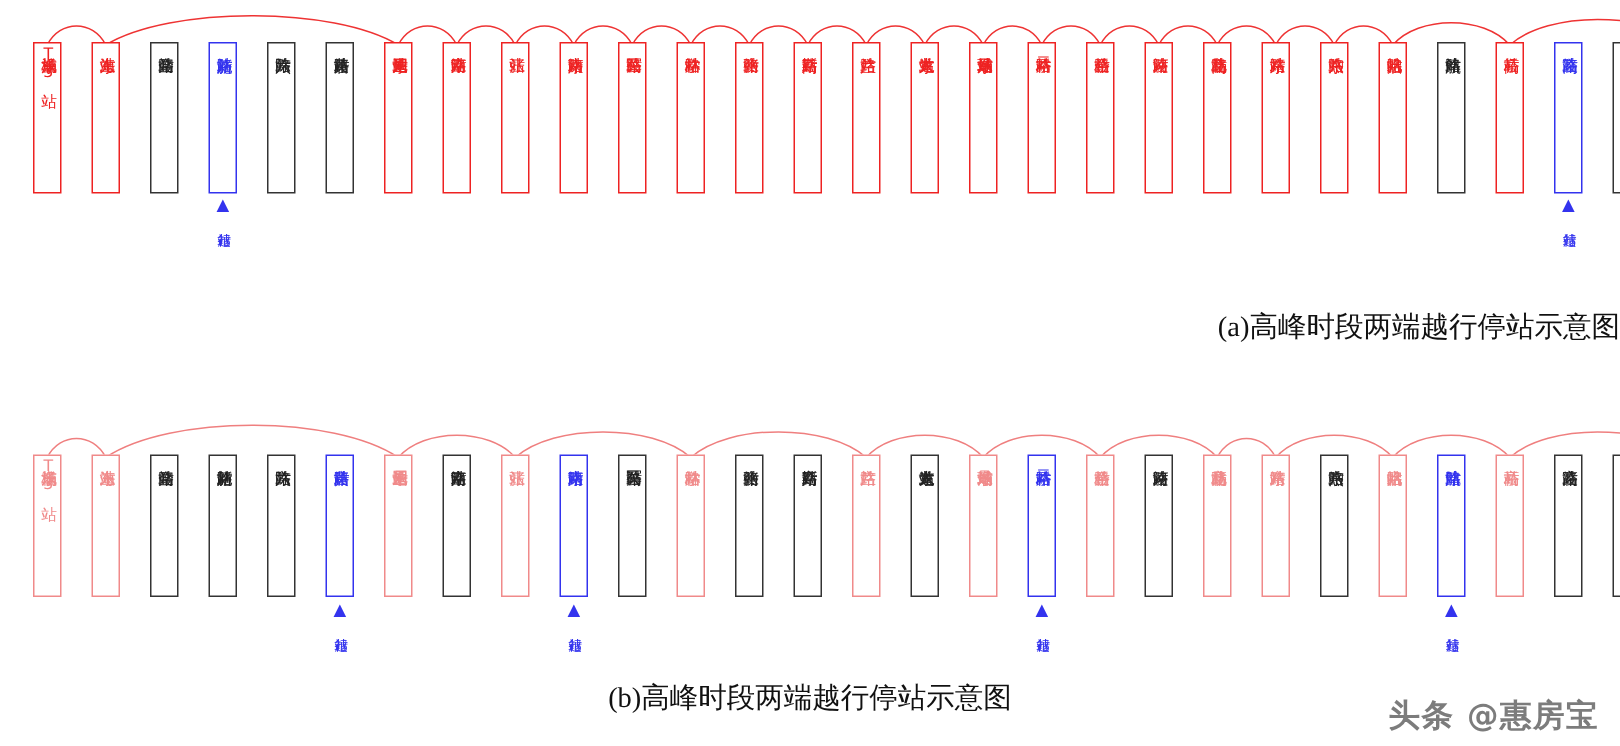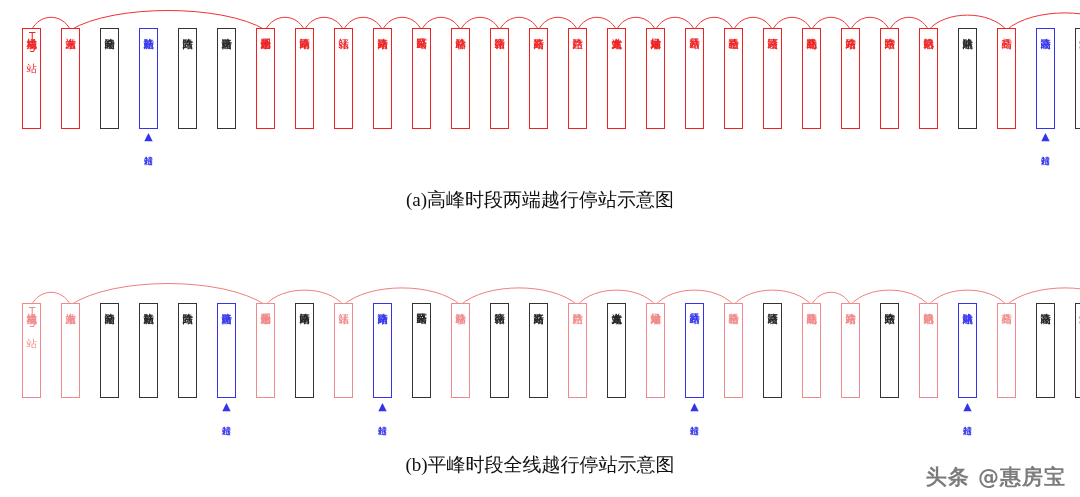--- a/index.html
+++ b/index.html
@@ -71,21 +71,21 @@
   }
 
   .caption{
     position:absolute;
     left:0;width:1080px;
     text-align:center;
     font-family:"Liberation Serif","DejaVu Serif",serif;
     font-size:19px;
     color:#111;
   }
-  #caption-a{top:187px;}
+  #caption-a{top:205px;text-align:right;}
   #caption-b{top:452px;}
 
   .watermark{
     position:absolute;
     right:14px;bottom:6px;
     font-family:"DejaVu Sans","Liberation Sans",sans-serif;
     font-size:21px;
     font-weight:bold;
     color:#4a4a4a;
     opacity:.72;
@@ -309,15 +309,15 @@
         <span class="label">高桥站</span>
       </div>
       <div class="station c-black" style="left: 1036px; top: 41px; height: 95px;">
         <span class="label">凌高路站</span>
       </div>
       <div class="station c-black" style="left: 1075px; top: 41px; height: 95px;">
         <span class="label">滨江森林公园站</span>
       </div>
     </div>
 </div>
-<div class="caption" id="caption-b">(b)平峰时段全线越行停站示意图</div>
+<div class="caption" id="caption-b">(b)高峰时段两端越行停站示意图</div>
 
 <div class="watermark">头条 @惠房宝</div>
 
 </body></html>

